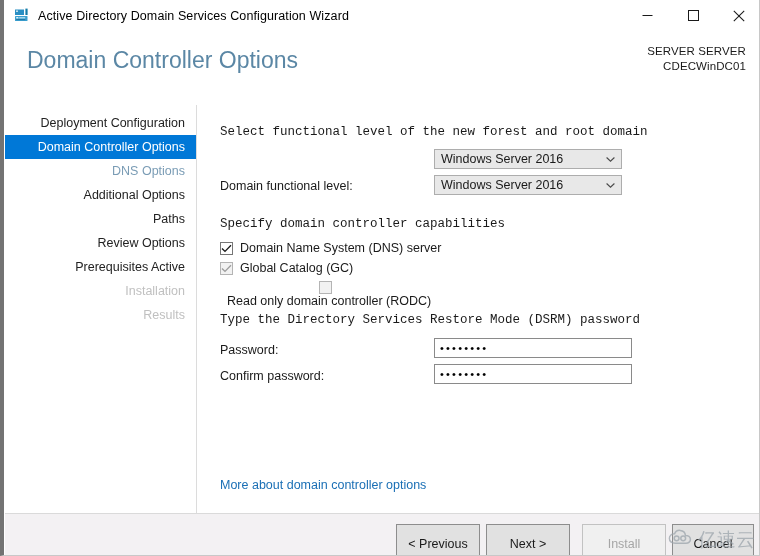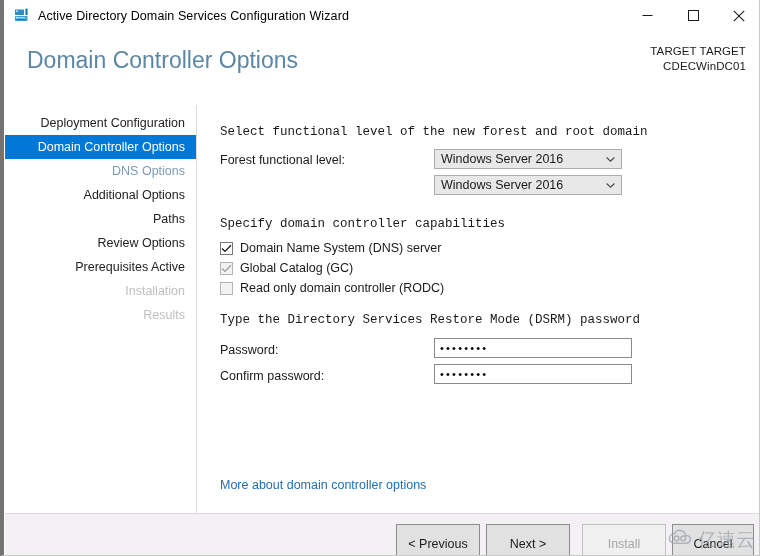--- a/index.html
+++ b/index.html
@@ -278,21 +278,21 @@
       <svg width="12" height="12" viewBox="0 0 12 12">
         <line x1="0.8" y1="0.8" x2="11.2" y2="11.2" stroke="#1a1a1a" stroke-width="1.05"></line>
         <line x1="11.2" y1="0.8" x2="0.8" y2="11.2" stroke="#1a1a1a" stroke-width="1.05"></line>
       </svg>
     </div>
   </div>
 
   <div id="header">
     <div id="page-title">Domain Controller Options</div>
     <div id="target-block">
-      <div id="target-label">TARGET TARGET</div>
+      <div id="target-label">SERVER SERVER</div>
       <div id="target-server">CDECWinDC01</div>
     </div>
   </div>
 
   <div id="body-area">
 
     <div id="sidebar">
       <div class="nav-item">
           <span>Deployment Configuration</span>
         </div>
@@ -319,30 +319,30 @@
         </div>
       <div class="nav-item disabled">
           <span>Results</span>
         </div>
     </div>
 
     <div id="main">
 
       <div class="section-head" style="left:22px; top:20px;">Select functional level of the new forest and root domain</div>
 
-      <div class="field-label" style="left:22px; top:48px;">Forest functional level:</div>
       <div class="combo" style="left:236px; top:44px;">
         <span class="combo-text">Windows Server 2016</span>
         <span class="chev">
           <svg width="9" height="6" viewBox="0 0 9 6">
               <path d="M0.6 1 L4.5 4.7 L8.4 1" fill="none" stroke="#4a4a4a" stroke-width="1.1"></path>
             </svg>
         </span>
       </div>
 
+      <div class="field-label" style="left:22px; top:74px;">Domain functional level:</div>
       <div class="combo" style="left:236px; top:70px;">
         <span class="combo-text">Windows Server 2016</span>
         <span class="chev">
           <svg width="9" height="6" viewBox="0 0 9 6">
               <path d="M0.6 1 L4.5 4.7 L8.4 1" fill="none" stroke="#4a4a4a" stroke-width="1.1"></path>
             </svg>
         </span>
       </div>
 
       <div class="section-head" style="left:22px; top:112px;">Specify domain controller capabilities</div>
@@ -358,21 +358,21 @@
 
       <div class="cb-row" style="left:22px; top:156px;">
         <span class="cb-box disabled">
           <svg width="11" height="9" viewBox="0 0 11 9">
               <path d="M1 4.4 L4 7.4 L10 1.2" fill="none" stroke="#9d9d9d" stroke-width="1.35"></path>
             </svg>
         </span>
         <span class="cb-label disabled">Global Catalog (GC)</span>
       </div>
 
-      <div class="cb-row" style="left:22px; top:176px;">
+      <div class="cb-row" style="left:22px; top:176px;flex-direction:column;">
         <span class="cb-box disabled"></span>
         <span class="cb-label disabled">Read only domain controller (RODC)</span>
       </div>
 
       <div class="section-head" style="left:22px; top:208px;">Type the Directory Services Restore Mode (DSRM) password</div>
 
       <div class="field-label" style="left:22px; top:238px;">Password:</div>
       <div class="pw-field" style="left:236px; top:233px;">
         <span class="pw-dots">••••••••</span>
       </div>

